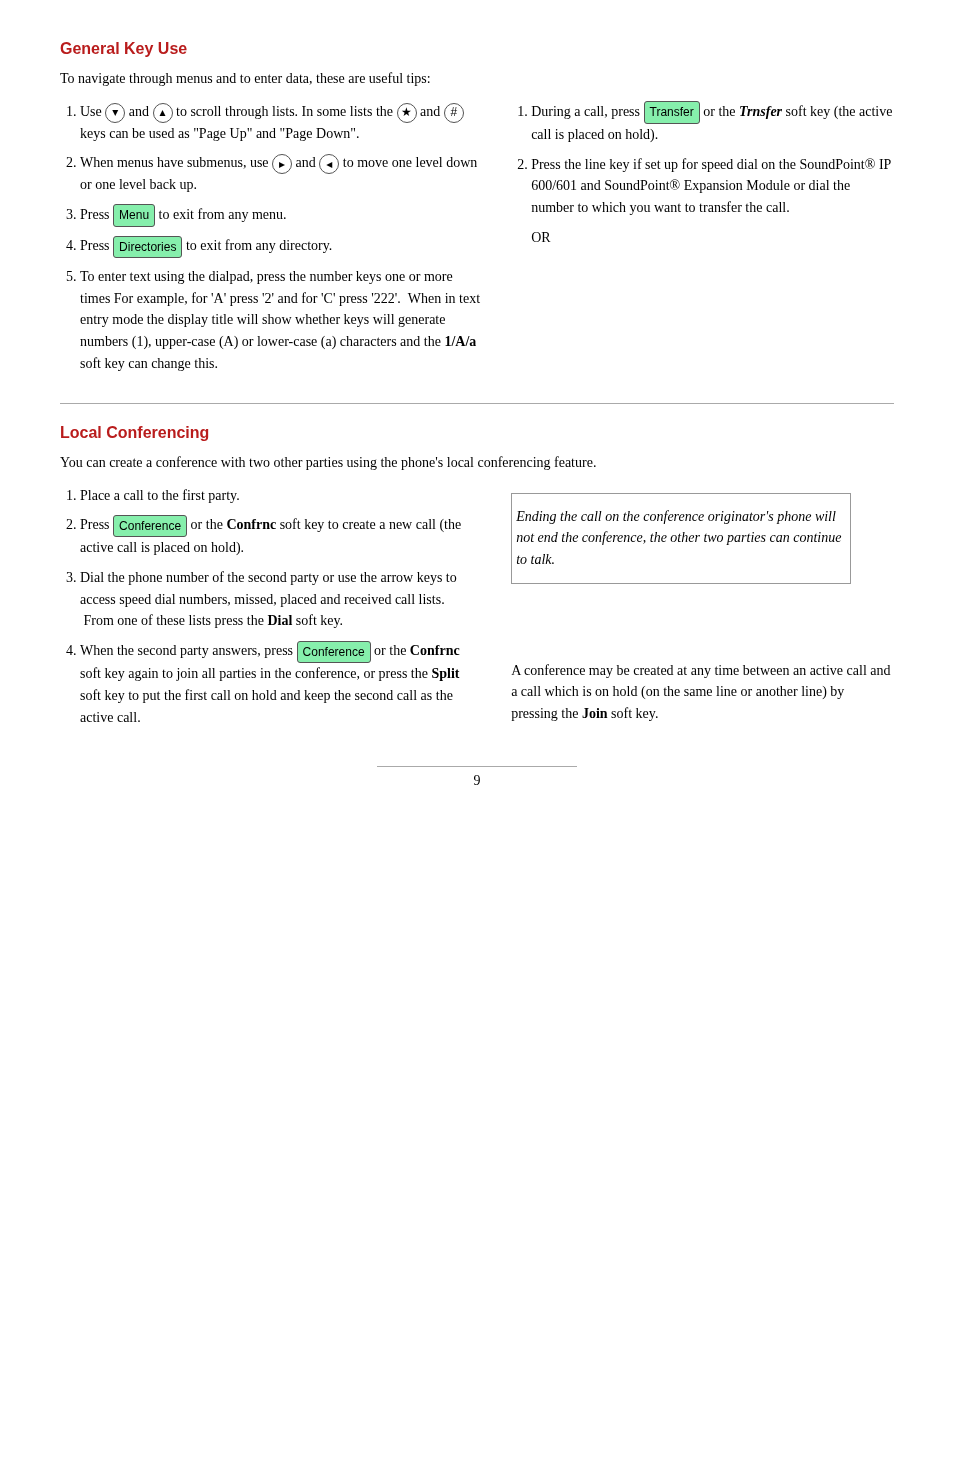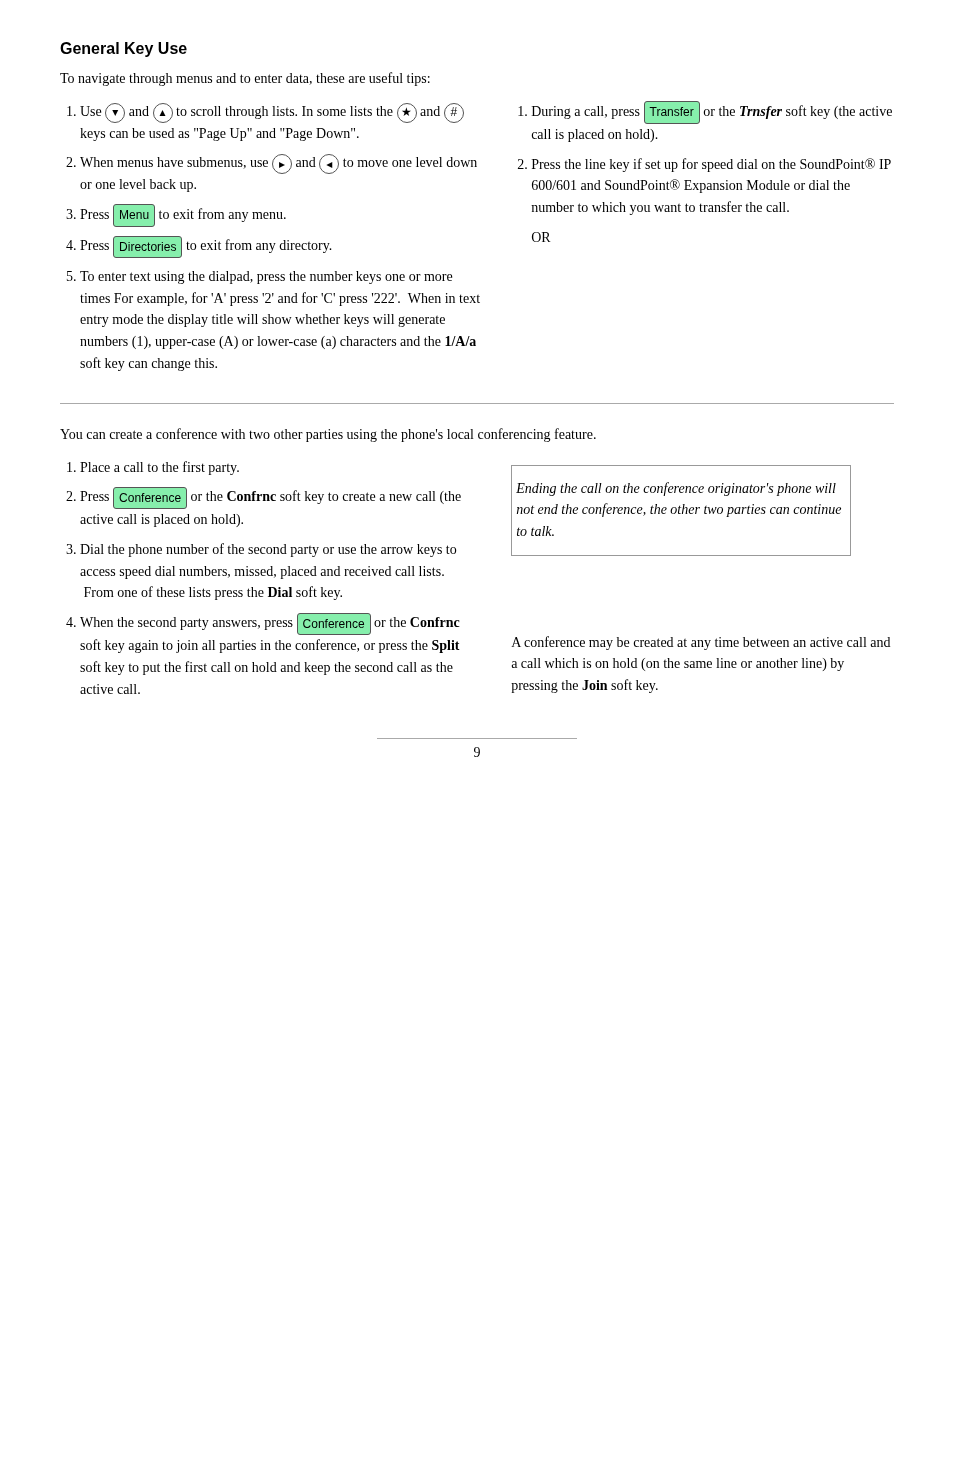--- a/index.html
+++ b/index.html
@@ -10,21 +10,21 @@
       color: #000;
       width: 954px;
       min-height: 1475px;
       padding: 40px 60px 60px 60px;
     }
     .section-title {
       font-family: Arial, Helvetica, sans-serif;
       font-weight: bold;
       font-size: 16px;
       margin-bottom: 10px;
-      color: #000000;
+      color: #b91c1c;
     }
     .section-intro {
       margin-bottom: 12px;
       line-height: 1.5;
     }
     .two-col {
       display: flex;
       gap: 30px;
       margin-bottom: 20px;
     }
@@ -165,20 +165,21 @@
           <div class="or-line">OR</div>
         </li>
       </ol>
     </div>
   </div>
 </div>
 
 <hr class="section-divider">
 
 <div>
+  <div class="section-title">Local Conferencing</div>
   <p class="section-intro">You can create a conference with two other parties using the phone's local conferencing feature.</p>
 
   <div class="two-col">
 
     <div class="col-left">
       <ol>
         <li>
           Place a call to the first party.
         </li>
         <li>

